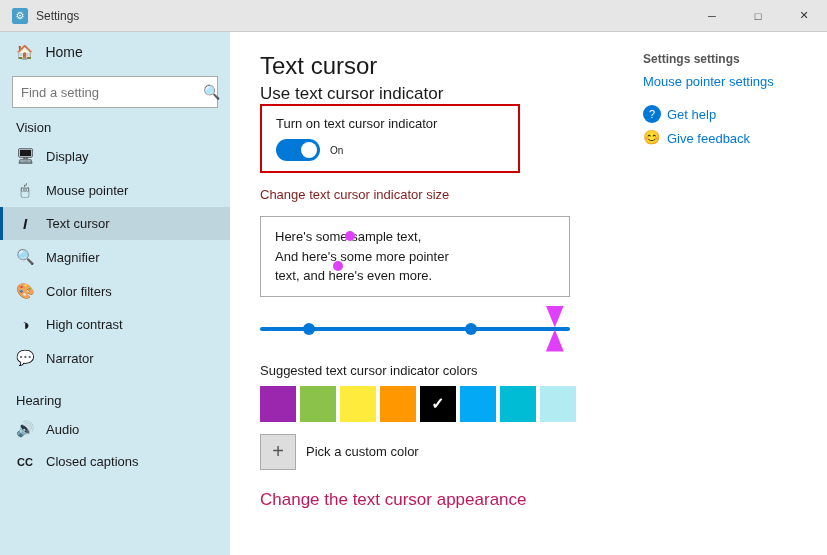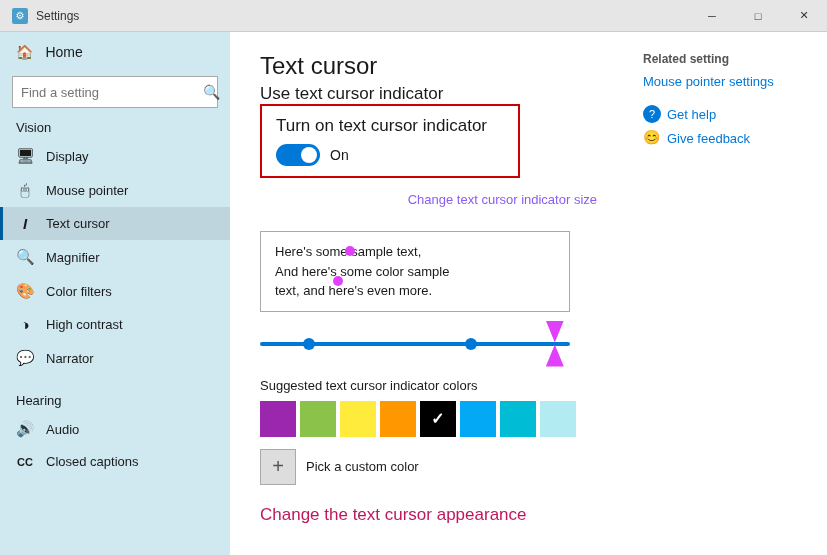--- a/index.html
+++ b/index.html
@@ -94,42 +94,42 @@
 
     .section-title { font-size: 17px; font-weight: 400; color: #1a1a1a; }
 
     .toggle-box {
       border: 2px solid #cc0000;
       padding: 10px 14px;
       display: inline-block;
       margin-bottom: 14px;
       min-width: 260px;
     }
-    .toggle-label { font-size: 17px; color: #1a1a1a; margin-bottom: 8px; }
+    .toggle-label { font-size: 13px; color: #1a1a1a; margin-bottom: 8px; }
     .toggle-row { display: flex; align-items: center; gap: 10px; }
     .toggle {
       width: 44px; height: 22px;
       background: #0078d7;
       border-radius: 11px;
       position: relative;
       cursor: pointer;
     }
     .toggle::after {
       content: '';
       position: absolute;
       right: 3px;
       top: 3px;
       width: 16px;
       height: 16px;
       background: white;
       border-radius: 50%;
     }
-    .toggle-text { font-size: 14px; color: #1a1a1a; }
-
-    .sub-section-label { font-size: 13px; color: #8b5cf6; margin-bottom: 24px; text-align: right; }
+    .toggle-text { font-size: 10px; color: #1a1a1a; }
+
+    .sub-section-label { font-size: 13px; color: #7f1d1d; margin-bottom: 14px; }
 
     .sample-text-box {
       border: 1px solid #aaa;
       padding: 10px 14px;
       width: 310px;
       font-size: 13px;
       color: #1a1a1a;
       margin-bottom: 12px;
       position: relative;
       line-height: 1.5;
@@ -348,21 +348,21 @@
       <div class="toggle-row">
         <div class="toggle"></div>
         <span class="toggle-text">On</span>
       </div>
     </div>
 
     <div class="sub-section-label">Change text cursor indicator size</div>
 
     <div class="sample-text-box">
       <div>Here's some sample text,</div>
-      <div>And here's some color sample</div>
+      <div>And here's some more pointer</div>
       <div>text, and here's even more.</div>
       <div class="cursor-indicator"></div>
       <div class="cursor-indicator2"></div>
     </div>
 
     
     <div class="slider-container">
       <div class="slider-track">
         <div class="slider-thumb-left"></div>
         <div class="slider-thumb-right-small"></div>
@@ -392,21 +392,21 @@
       <div class="custom-color-btn">+</div>
       <span class="custom-color-label">Pick a custom color</span>
     </div>
 
     <h2 class="appearance-title">Change the text cursor appearance</h2>
     
     
   </div>
 
   <div class="related-panel">
-    <div class="related-title">Related setting</div>
+    <div class="related-title">Settings settings</div>
     <a class="related-link">Mouse pointer settings</a>
 
     <div style="margin-top: 16px;">
       <div class="help-row">
         <div class="help-icon">?</div>
         <span class="help-link">Get help</span>
       </div>
       <div class="help-row">
         <div class="feedback-icon">😊</div>
         <span class="help-link">Give feedback</span>

